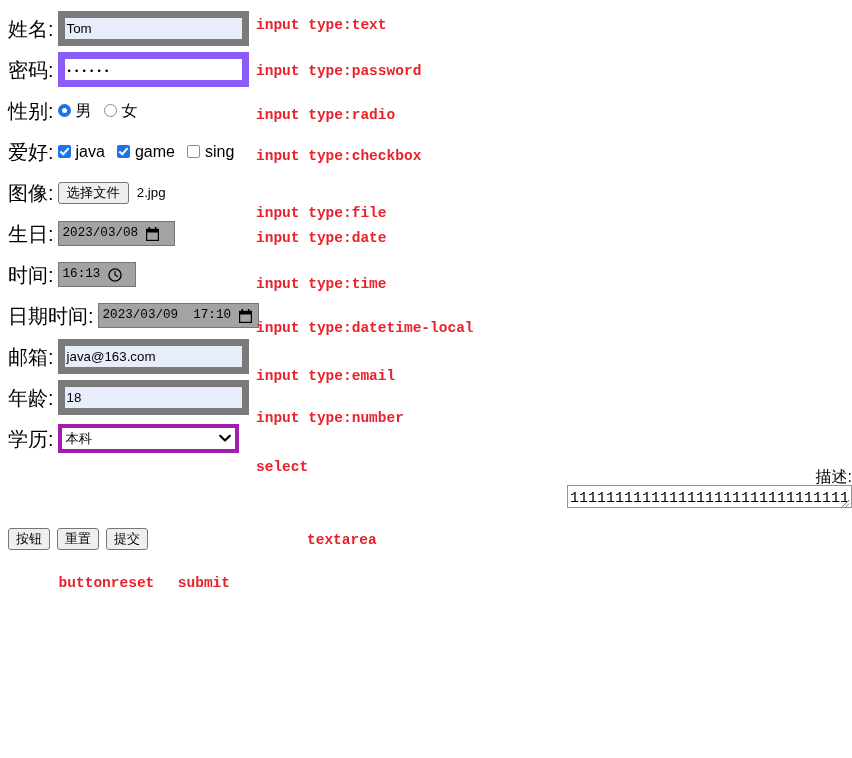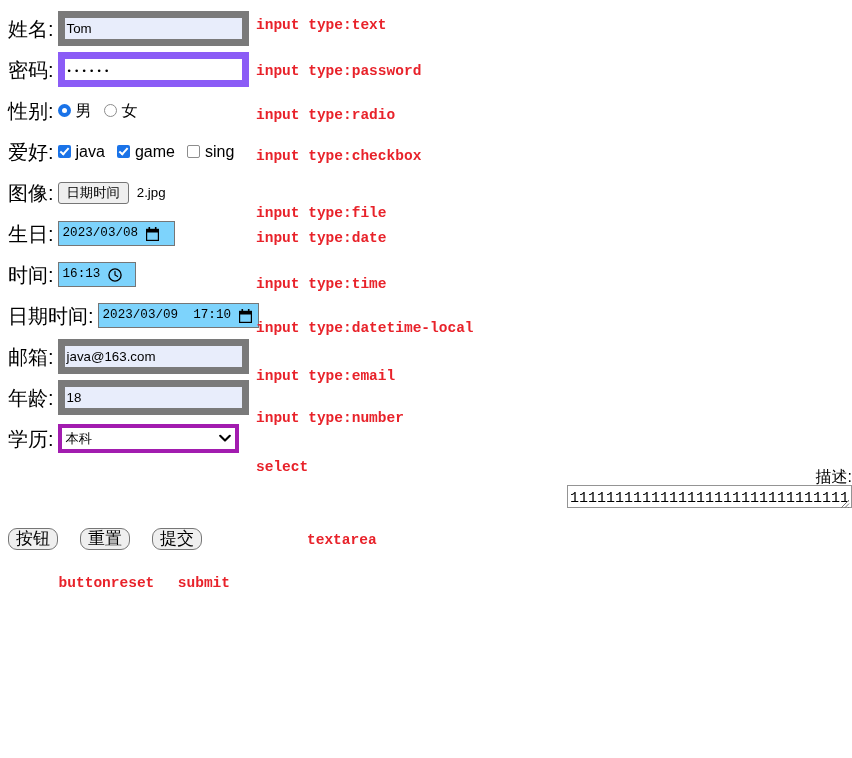--- a/index.html
+++ b/index.html
@@ -122,21 +122,21 @@
   }
   .file-name {
     font-size: 13.3px;
     margin-left: 8px;
     line-height: 1;
   }
 
   
   .dtbox {
     border: 1px solid #767676;
-    background: #7dd3fc;
+    background: #a3a3a3;
     height: 21px;
     display: flex;
     align-items: center;
     padding: 1px 3px 1px 4px;
     box-sizing: content-box;
   }
   .dtval {
     font-family: "Liberation Mono", "DejaVu Sans Mono", monospace;
     font-size: 12.6px;
     color: #000;
@@ -194,28 +194,28 @@
   .ta-grip {
     position: absolute;
     right: 1px; bottom: 1px;
     width: 11px; height: 11px;
   }
 
   
   .btn-row { display: flex; align-items: center; margin-top: 22px; }
   .btn {
     font-family: "Liberation Sans", sans-serif;
-    font-size: 17px;
+    font-size: 13px;
     color: #000;
     background: #efefef;
     border: 1px solid #767676;
-    border-radius: 9px;
+    border-radius: 3px;
     padding: 2px 7px;
     line-height: 16px;
-    margin-right: 22px;
+    margin-right: 7px;
   }
   .btn-notes {
     margin-top: 9px;
     font-family: "Liberation Mono", "DejaVu Sans Mono", monospace;
     font-weight: bold;
     font-size: 14.5px;
     color: #e8222a;
     white-space: pre;
   }
   .btn-notes span { display: inline-block; }
@@ -268,21 +268,21 @@
       <span class="opt-gap"></span>
       <span class="cb"></span>
       <span class="opt-label">sing</span>
     </span>
     <span class="note" style="top:140px">input type:checkbox</span>
   </div>
 
   <div class="row">
     <span class="label">图像:</span>
     <span class="field">
-      <span class="file-btn">日期时间</span>
+      <span class="file-btn">选择文件</span>
       <span class="file-name">2.jpg</span>
     </span>
     <span class="note" style="top:197px">input type:file</span>
   </div>
 
   <div class="row">
     <span class="label">生日:</span>
     <span class="field">
       <span class="dtbox" style="width:108px">
         <span class="dtval">2023/03/08</span>

